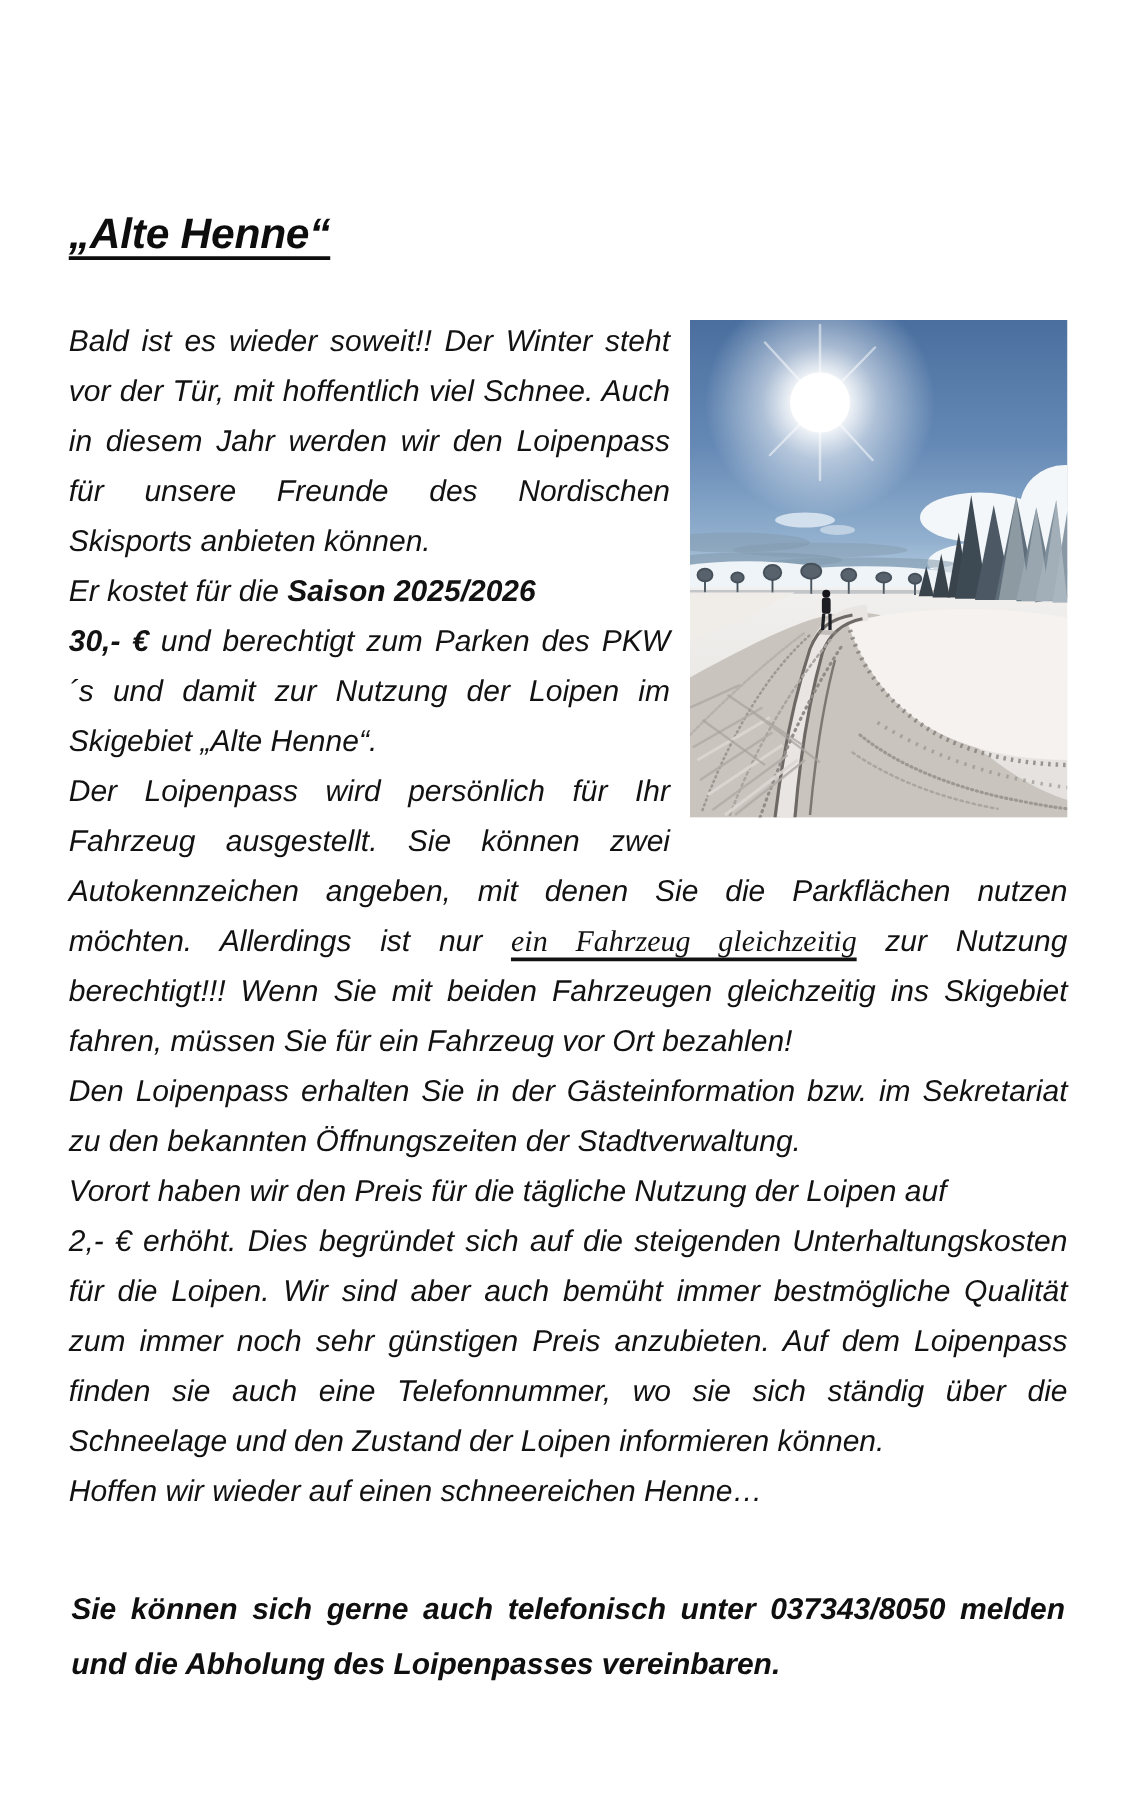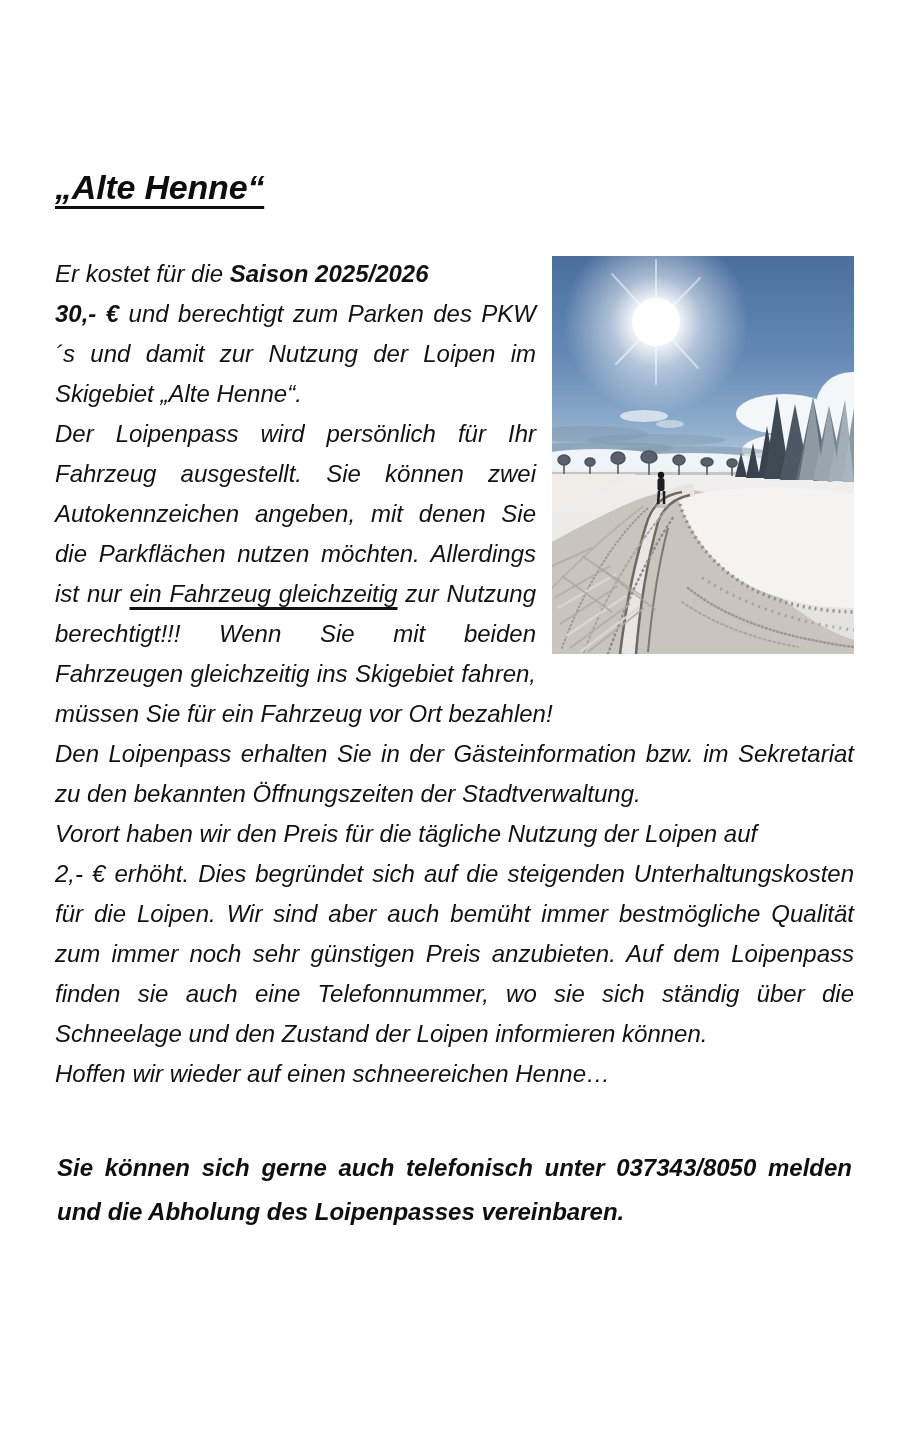--- a/index.html
+++ b/index.html
@@ -35,20 +35,21 @@
     font-style: italic;
     text-align: justify;
     color: #121212;
   }
   .content p { margin: 0; }
   .content b { font-weight: 700; }
   .content .u {
     text-decoration: underline;
     text-decoration-thickness: 2.5px;
     text-underline-offset: 5px;
+    font-family: Liberation Serif, serif;
   }
 
   .photo {
     float: right;
     width: 302px; height: 398px;
     margin: 2px 0 20px 16px;
     padding: 0;
   }
   .photo svg { display: block; width: 302px; height: 398px; }
 
@@ -222,20 +223,21 @@
         <g>
           <ellipse cx="110" cy="250" rx="8" ry="2" fill="#a09a94" opacity="0.5"></ellipse>
           <circle cx="109" cy="219" r="3.2" fill="#15151b"></circle>
           <rect x="105.5" y="222" width="7" height="13" rx="2.5" fill="#1d1d24"></rect>
           <line x1="107" y1="235" x2="106" y2="248" stroke="#1d1d24" stroke-width="2.6"></line>
           <line x1="112" y1="235" x2="112" y2="248" stroke="#1d1d24" stroke-width="2.6"></line>
         </g>
       </svg>
     </figure>
 
+    <p>Bald ist es wieder soweit!! Der Winter steht vor der Tür, mit hoffentlich viel Schnee. Auch in diesem Jahr werden wir den Loipenpass für unsere Freunde des Nordischen Skisports anbieten können.</p>
 
     <p><span>Er kostet für die </span><b>Saison 2025/2026</b></p>
 
     <p><b>30,- €</b><span> und berechtigt zum Parken des PKW´s und damit zur Nutzung der Loipen im Skigebiet „Alte Henne“.</span></p>
 
     <p><span>Der Loipenpass wird persönlich für Ihr Fahrzeug ausgestellt. Sie können zwei Autokennzeichen angeben, mit denen Sie die Parkflächen nutzen möchten. Allerdings ist nur </span><span class="u">ein Fahrzeug gleichzeitig</span><span> zur Nutzung berechtigt!!! Wenn Sie mit beiden Fahrzeugen gleichzeitig ins Skigebiet fahren, müssen Sie für ein Fahrzeug vor Ort bezahlen!</span></p>
 
     <p>Den Loipenpass erhalten Sie in der Gästeinformation bzw. im Sekretariat zu den bekannten Öffnungszeiten der Stadtverwaltung.</p>
 
     <p>Vorort haben wir den Preis für die tägliche Nutzung der Loipen auf</p>

